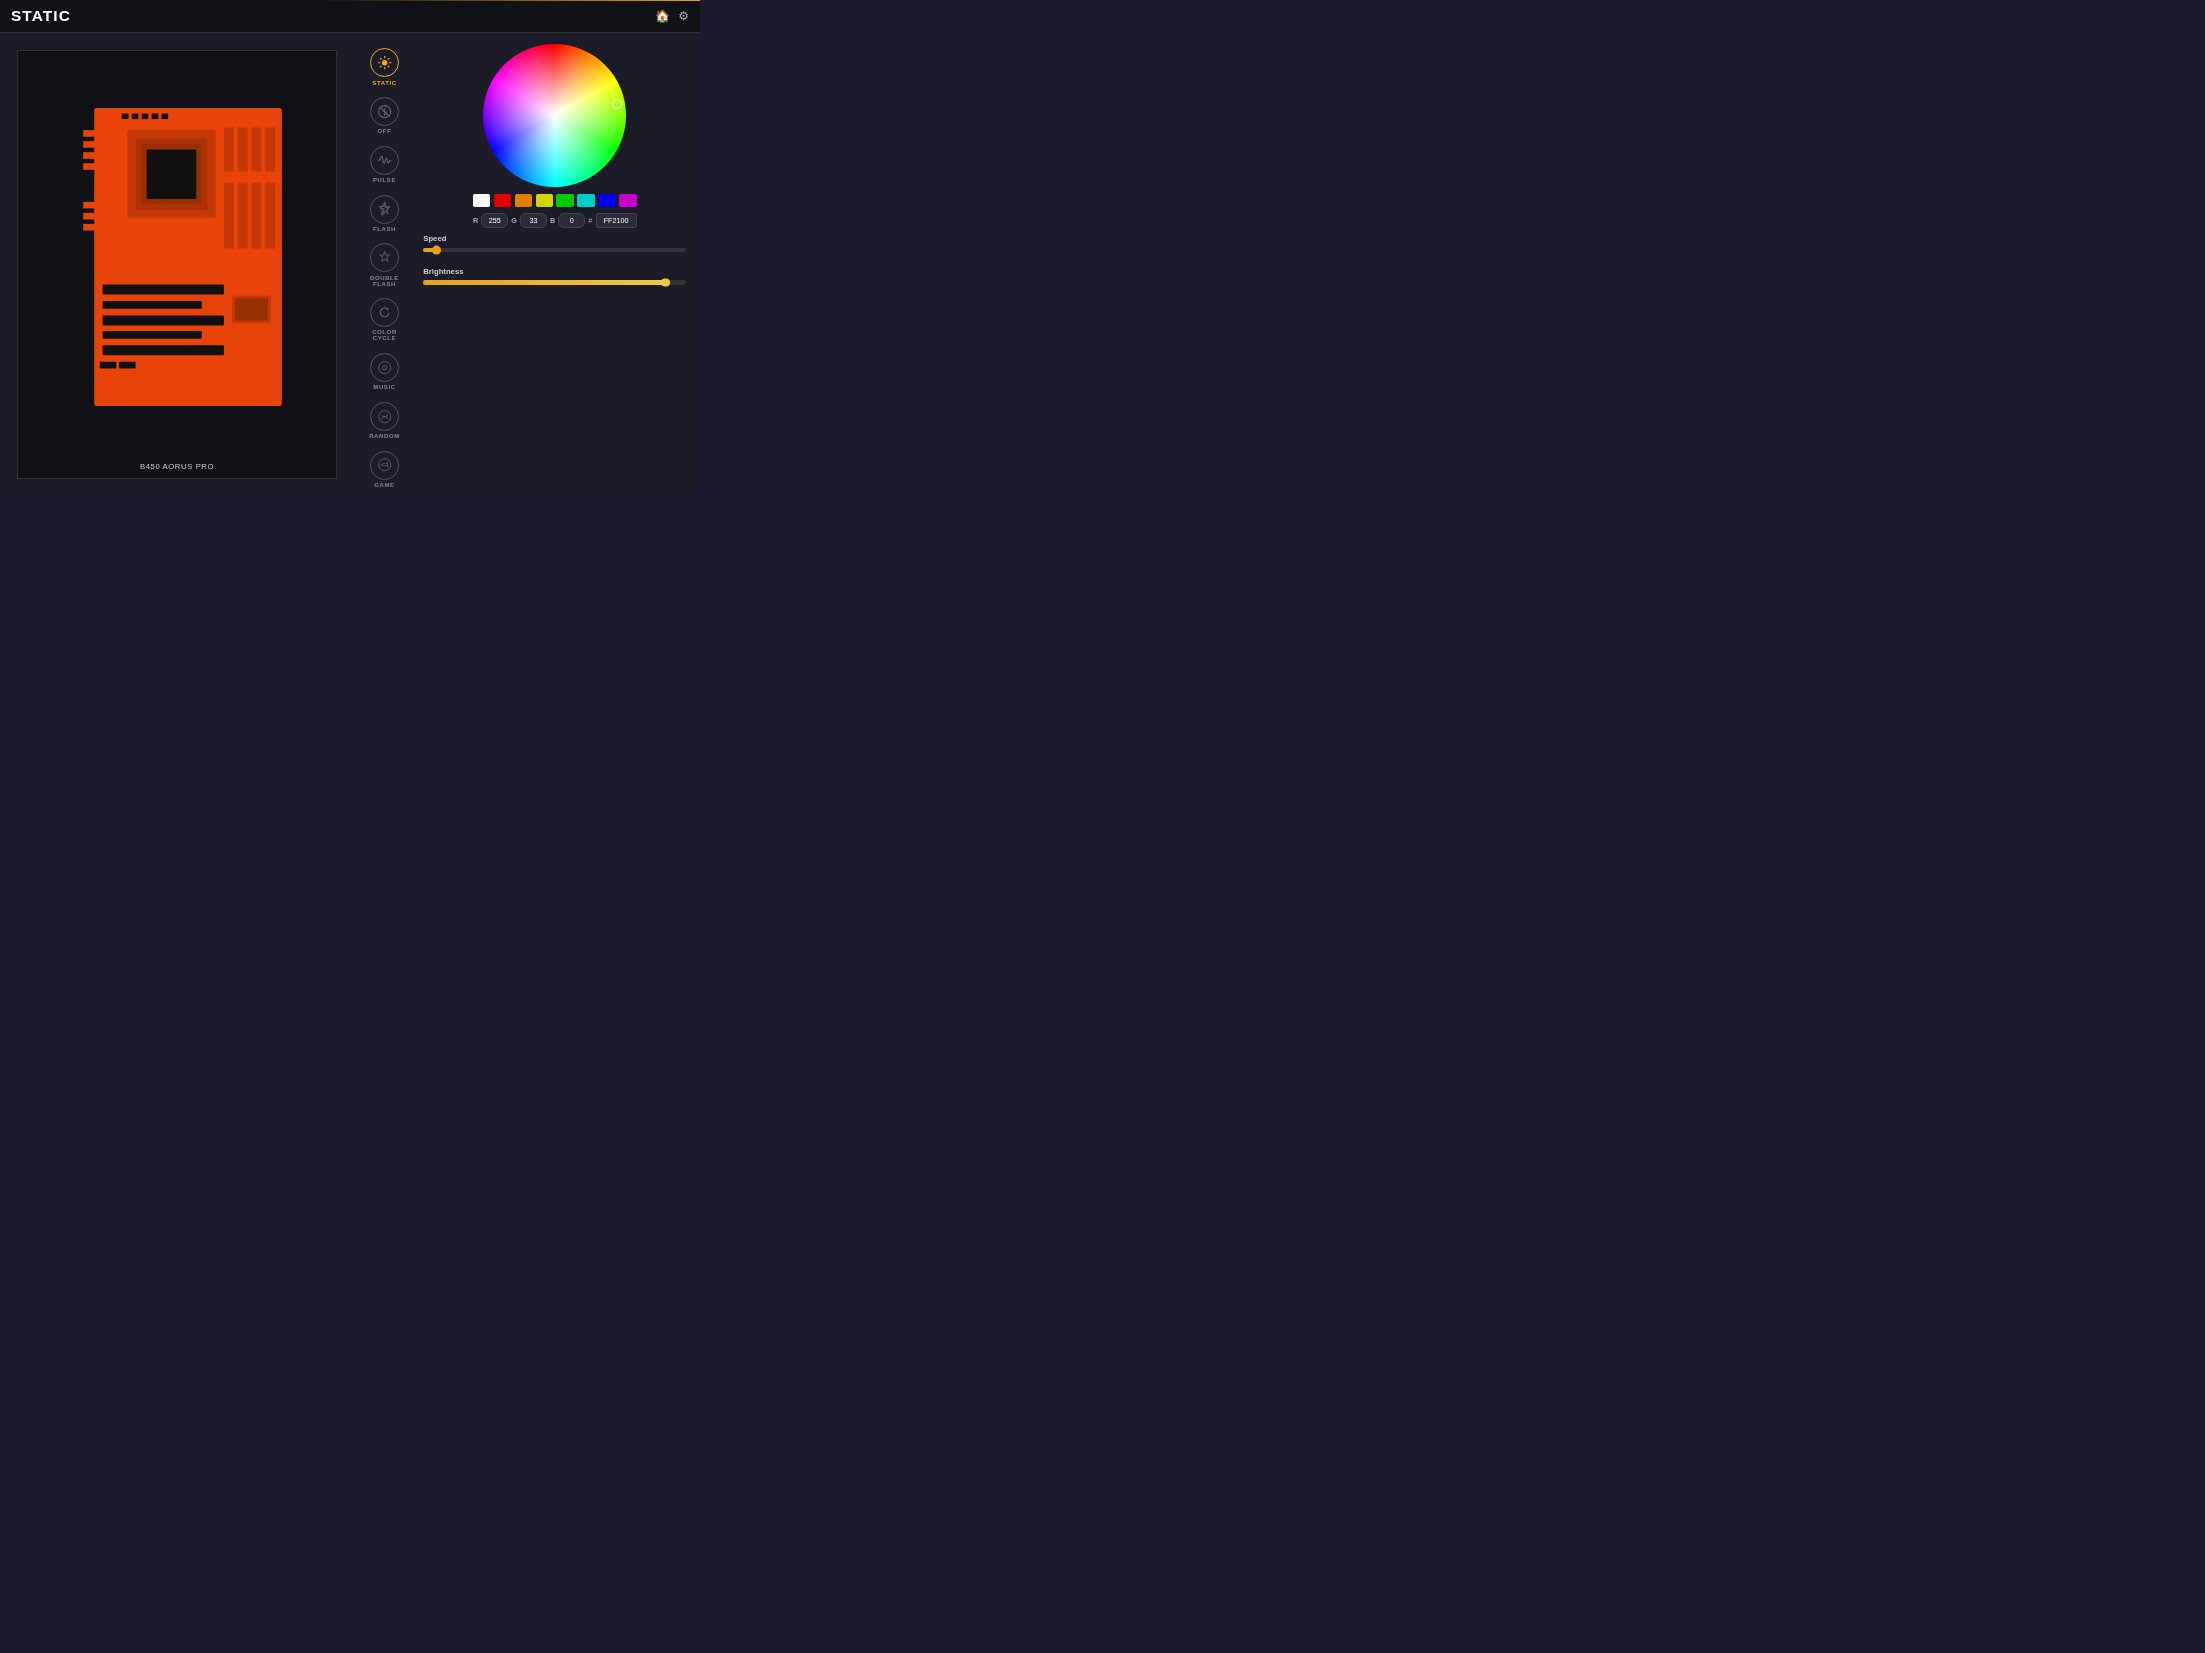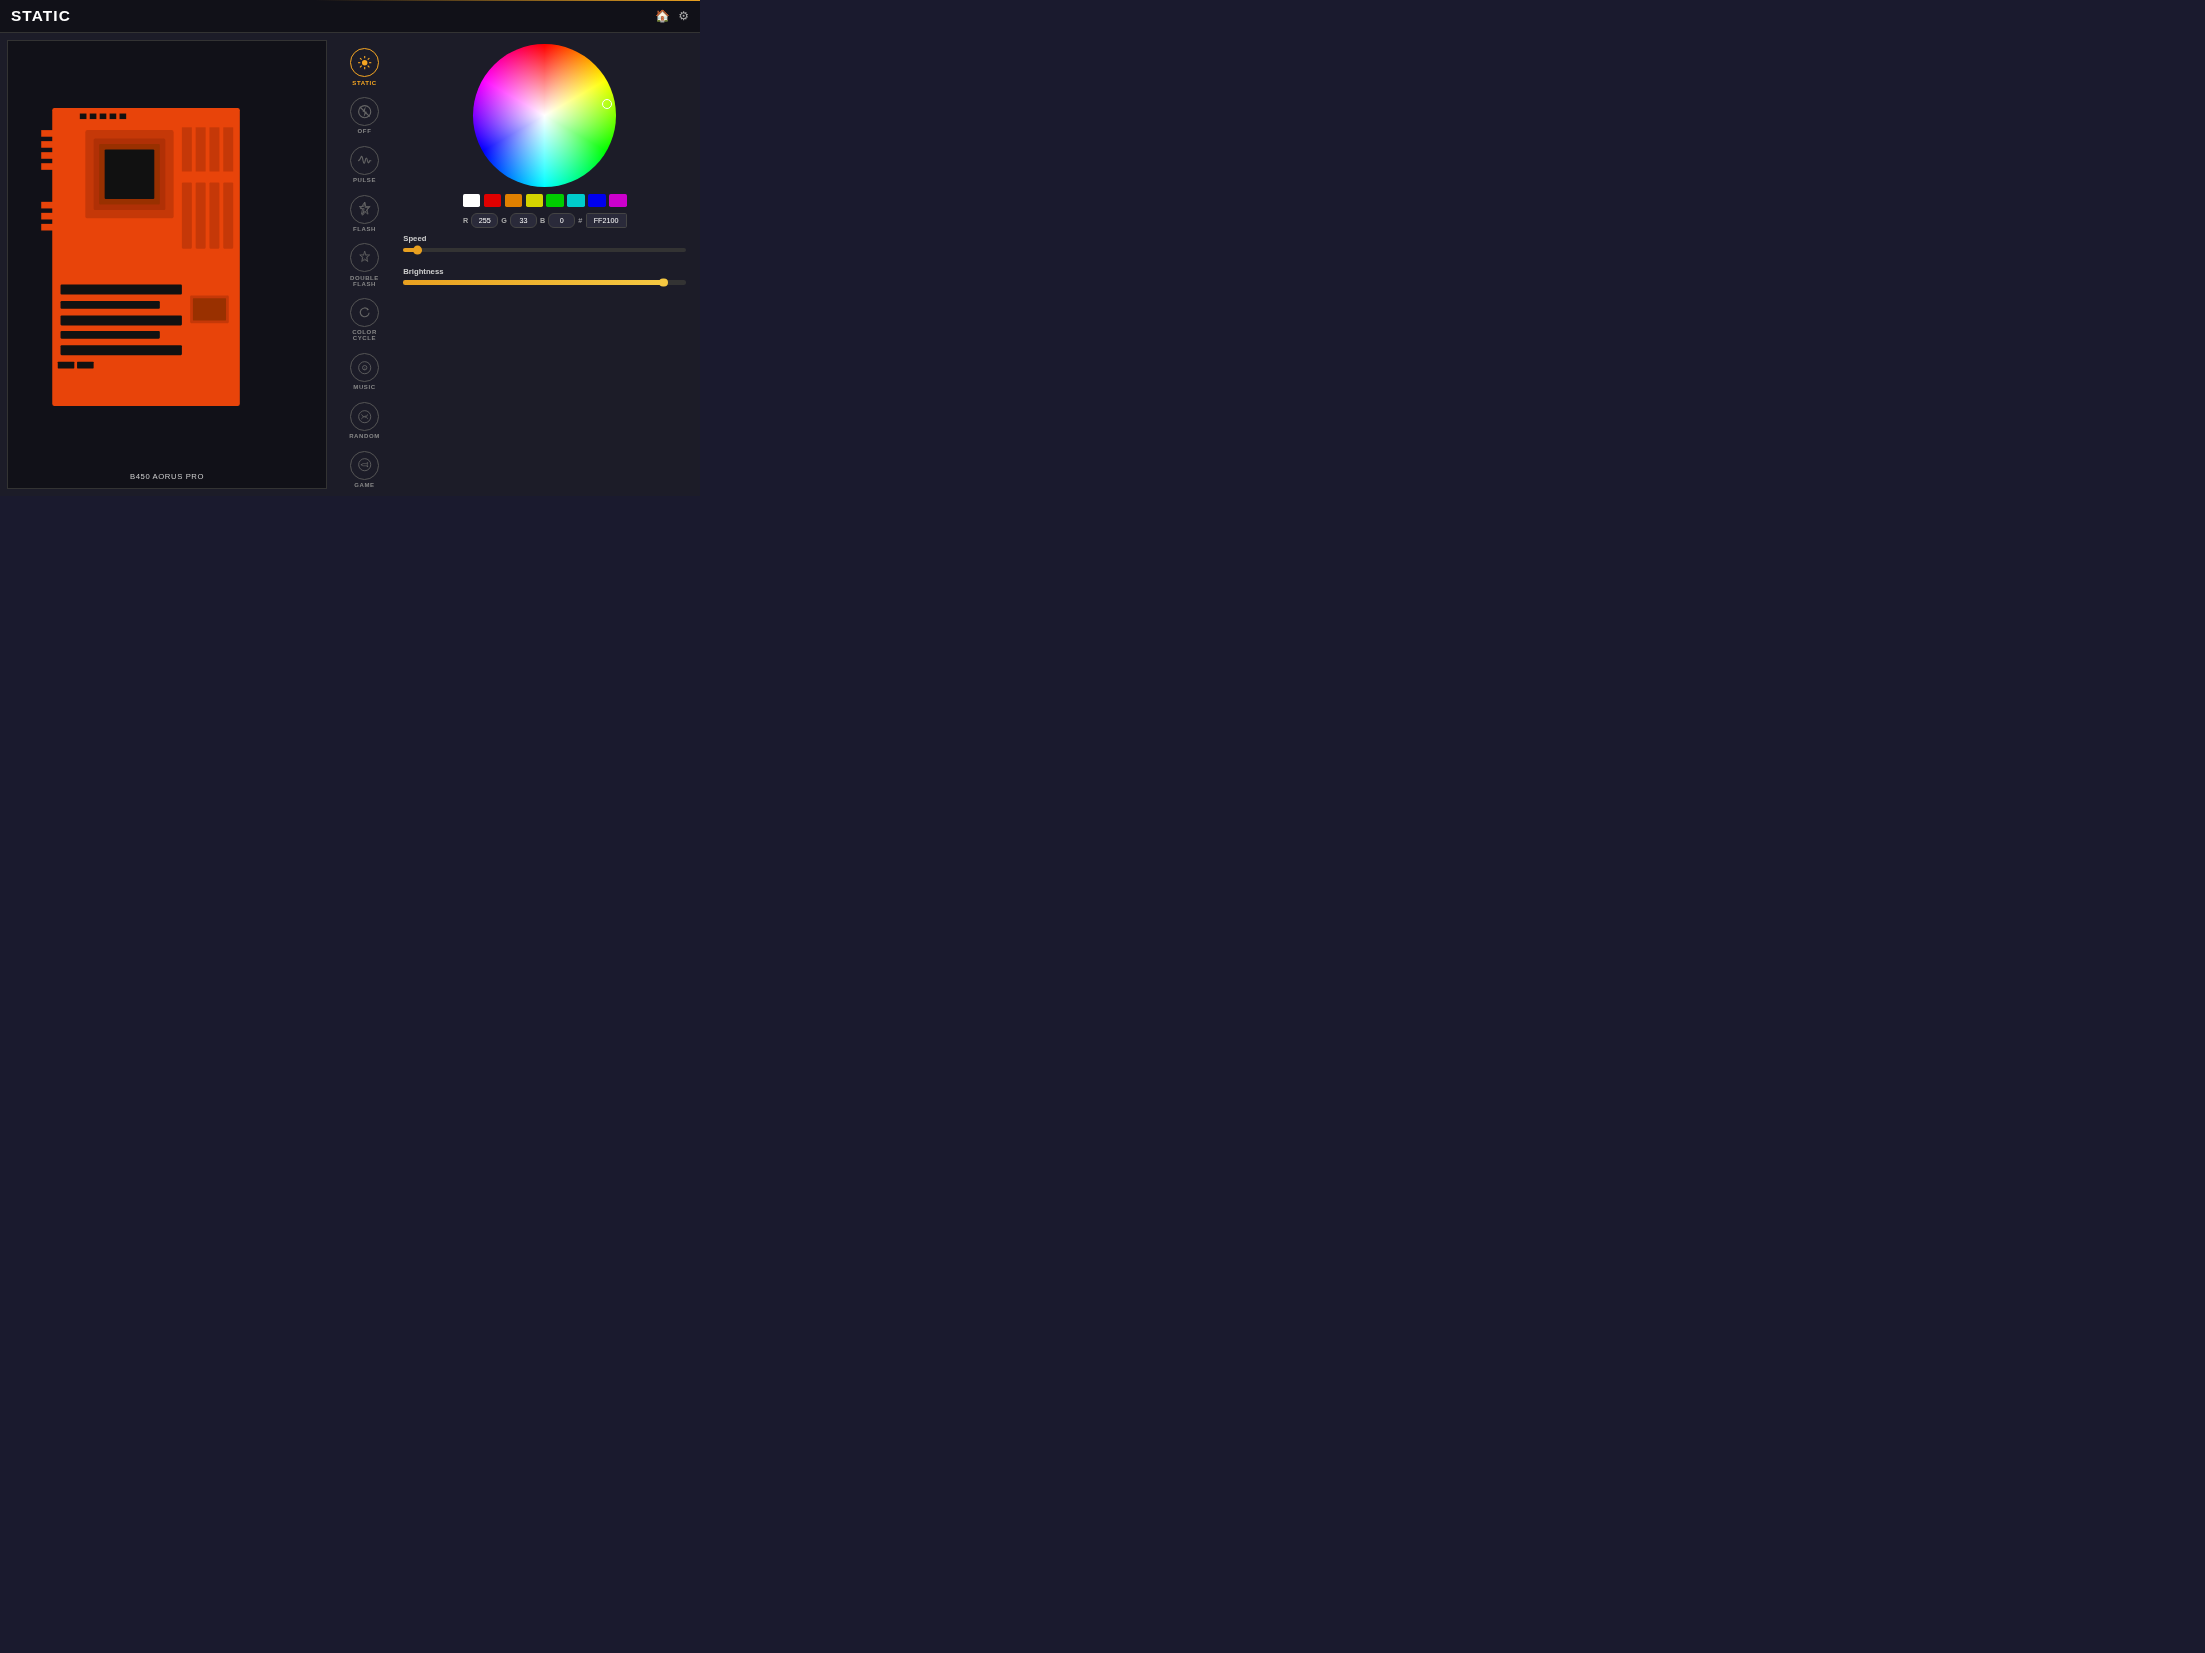--- a/index.html
+++ b/index.html
@@ -45,25 +45,25 @@
       display: flex;
       height: calc(100% - 33px);
       background: #1c1c28;
     }
 
     
     .mb-panel {
       width: 320px;
       background: #111118;
       border: 0.6px solid #333;
-      margin: 7px;
+      margin: 17px;
       position: relative;
       display: flex;
       flex-direction: column;
-      align-items: flex-start;
+      align-items: center;
       justify-content: center;
     }
     .mb-label {
       position: absolute;
       bottom: 6.6px;
       left: 50%;
       transform: translateX(-50%);
       color: #ccc;
       font-size: 7.7px;
       letter-spacing: 0.6px;

